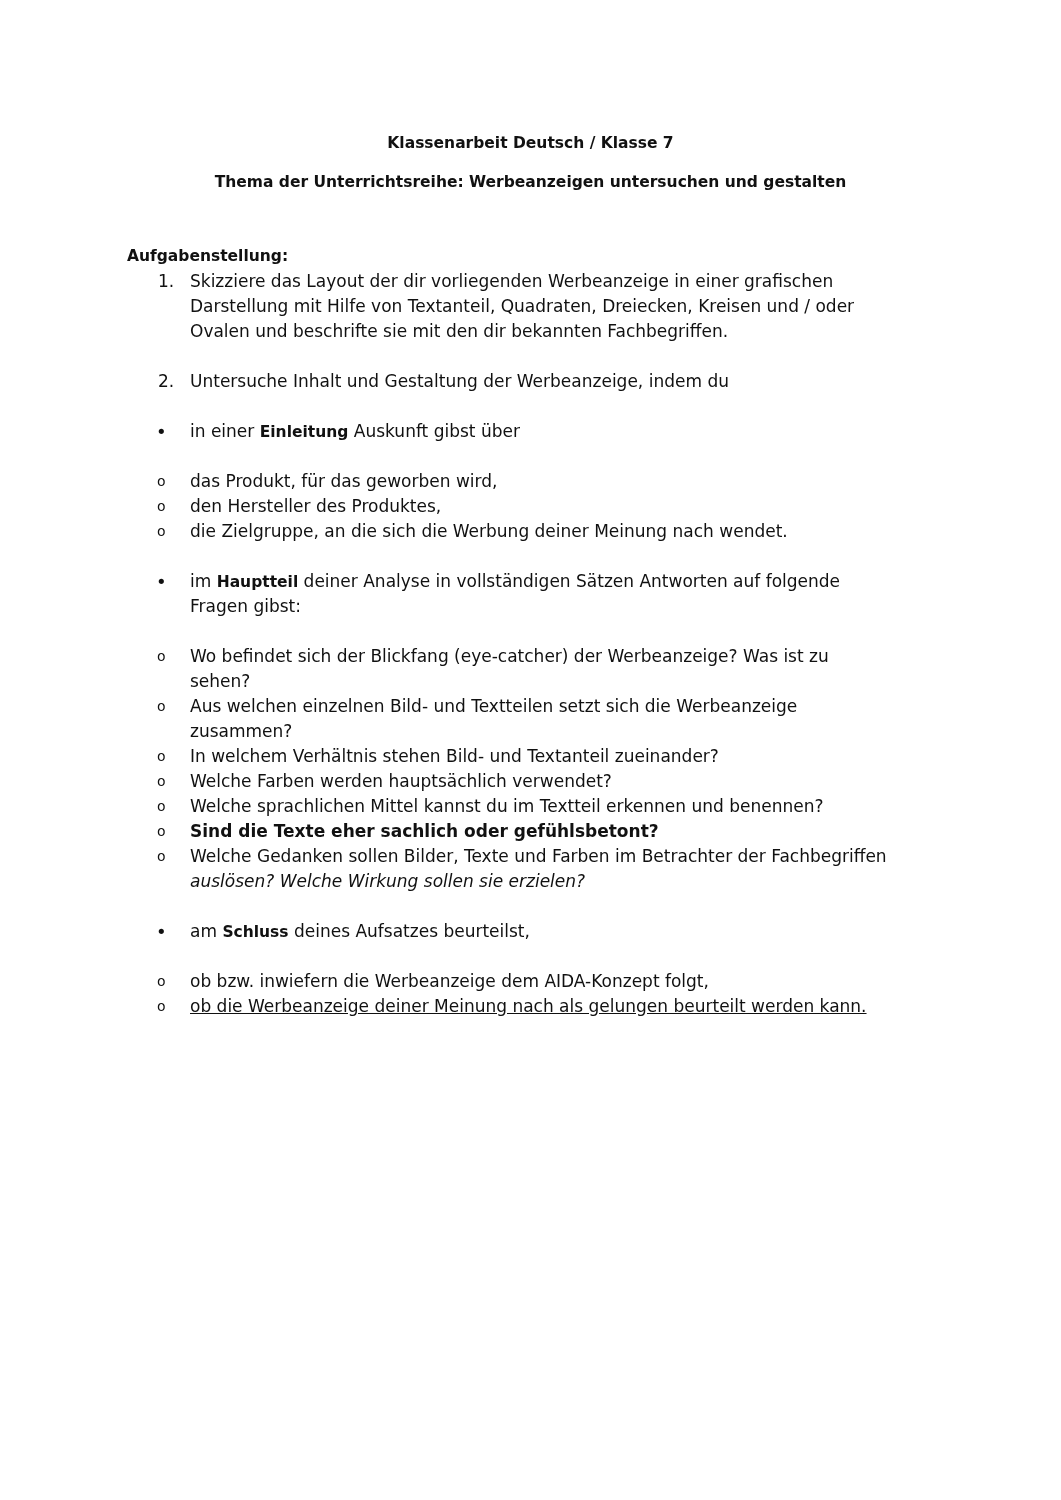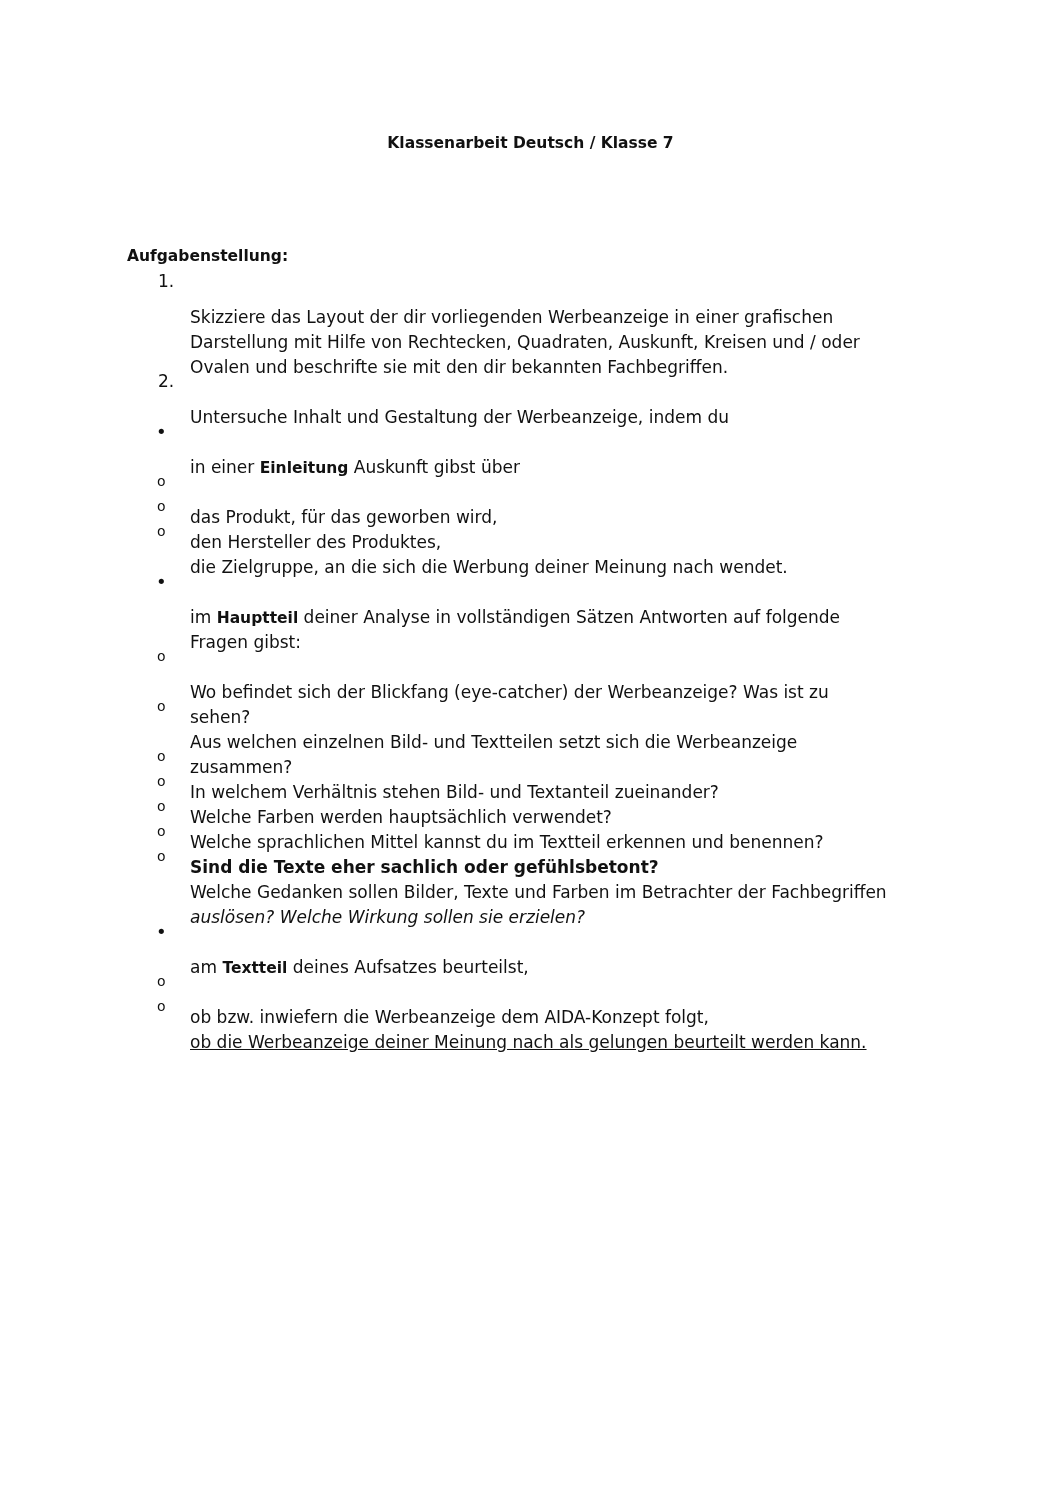--- a/index.html
+++ b/index.html
@@ -36,46 +36,46 @@
       font-weight: bold;
       font-size: 15.5px;
       white-space: nowrap;
     }
     .line {
       position: absolute;
       left: 190px;
       font-size: 17px;
       line-height: 25px;
       white-space: nowrap;
-      margin-top: 36px;
     }
     .marker {
       position: absolute;
       font-size: 17px;
       line-height: 25px;
       white-space: nowrap;
     }
     .marker.num { left: 158px; }
     .marker.bullet { left: 156px; font-size: 18px; }
     .marker.circle { left: 157px; font-size: 14px; }
     b { font-weight: bold; font-size: 15.5px; text-align: right; }
   </style>
 </head>
 <body>
 
 <div class="page">
 
   <div class="title" style="top:126px;">Klassenarbeit Deutsch / Klasse 7</div>
+  <div class="title" style="top:165px;">Thema der Unterrichtsreihe: Werbeanzeigen untersuchen und gestalten</div>
 
   <div class="heading" style="top:225px;margin-top:14px;">Aufgabenstellung:</div>
 
   <div>
     <span class="marker num" style="top:261px;">1.</span>
     <span class="line" style="top:261px;">Skizziere das Layout der dir vorliegenden Werbeanzeige in einer grafischen</span>
-    <span class="line" style="top:286px;">Darstellung mit Hilfe von Rechtecken, Quadraten, Auskunft, Kreisen und / oder</span>
+    <span class="line" style="top:286px;">Darstellung mit Hilfe von Textanteil, Quadraten, Dreiecken, Kreisen und / oder</span>
     <span class="line" style="top:311px;">Ovalen und beschrifte sie mit den dir bekannten Fachbegriffen.</span>
   </div>
 
   <div>
     <span class="marker num" style="top:361px;">2.</span>
     <span class="line" style="top:361px;">Untersuche Inhalt und Gestaltung der Werbeanzeige, indem du</span>
 
     <div>
       <span class="marker bullet" style="top:411px;">•</span>
       <span class="line" style="top:411px;"><span>in einer </span><b>Einleitung</b><span> Auskunft gibst über</span></span>
@@ -113,21 +113,21 @@
       <span class="marker circle" style="top:811px;">o</span>
       <span class="line" style="top:811px;font-weight:bold;">Sind die Texte eher sachlich oder gefühlsbetont?</span>
 
       <span class="marker circle" style="top:836px;">o</span>
       <span class="line" style="top:836px;">Welche Gedanken sollen Bilder, Texte und Farben im Betrachter der Fachbegriffen</span>
       <span class="line" style="top:861px;font-style:italic;">auslösen? Welche Wirkung sollen sie erzielen?</span>
     </div>
 
     <div>
       <span class="marker bullet" style="top:911px;">•</span>
-      <span class="line" style="top:911px;"><span>am </span><b>Textteil</b><span> deines Aufsatzes beurteilst,</span></span>
+      <span class="line" style="top:911px;"><span>am </span><b>Schluss</b><span> deines Aufsatzes beurteilst,</span></span>
 
       <span class="marker circle" style="top:961px;">o</span>
       <span class="line" style="top:961px;">ob bzw. inwiefern die Werbeanzeige dem AIDA-Konzept folgt,</span>
       <span class="marker circle" style="top:986px;">o</span>
       <span class="line" style="top:986px;text-decoration:underline;">ob die Werbeanzeige deiner Meinung nach als gelungen beurteilt werden kann.</span>
     </div>
   </div>
 
 </div>
 

